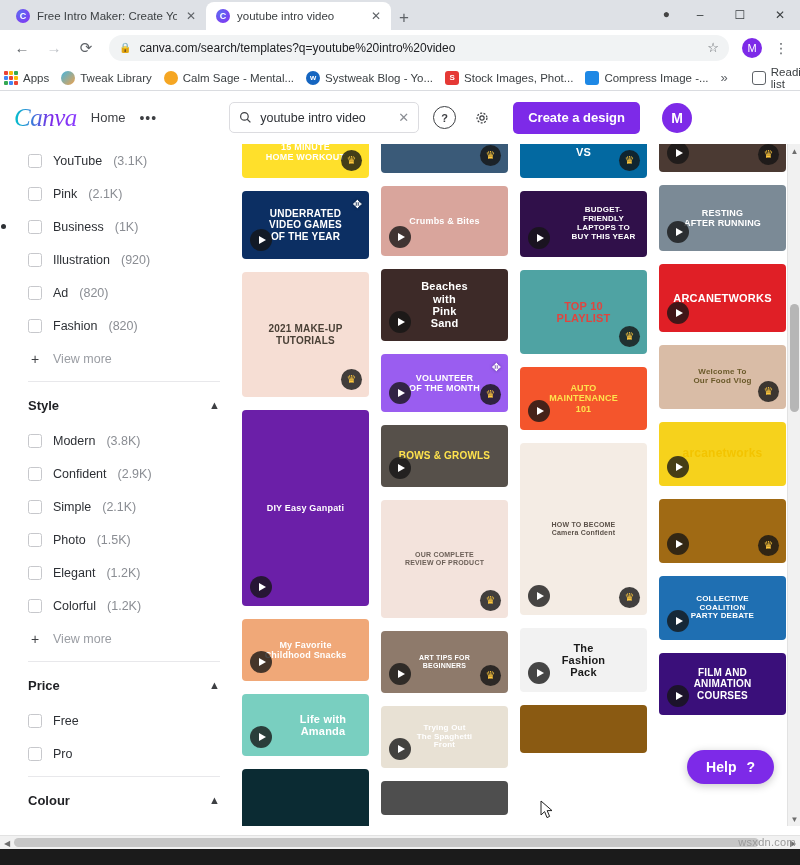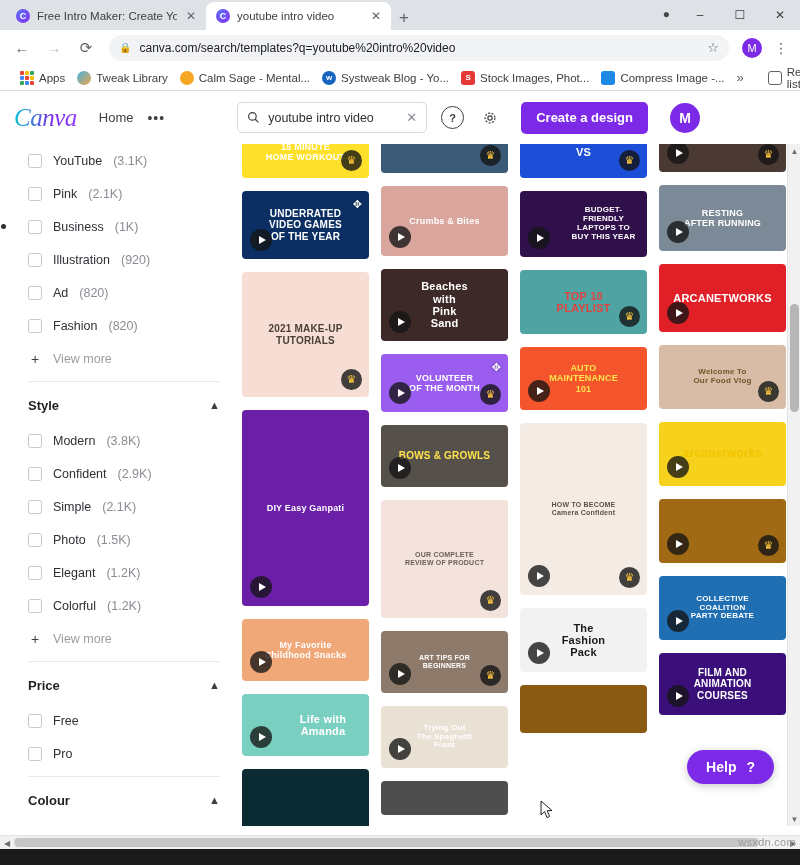--- a/index.html
+++ b/index.html
@@ -63,21 +63,21 @@
   .star { font-size: 13px; color: #5f6368; margin-left: auto; }
   .avatar-sm {
     width: 20px; height: 20px; border-radius: 50%; background: #7d2ae8;
     color: #fff; font-size: 11px; display: flex; align-items: center;
     justify-content: center; margin: 0 4px;
   }
   .kebab { font-size: 14px; color: #5f6368; padding: 0 4px; letter-spacing: 0; }
 
   .bookmarks {
     height: 26px; background: #fff; display: flex; align-items: center;
-    padding: 0 20px; gap: 12px; border-bottom: 1px solid #dadce0;
+    padding: 0 4px; gap: 12px; border-bottom: 1px solid #dadce0;
     font-size: 11.5px; color: #3c4043;
   }
   .bm { display: flex; align-items: center; gap: 5px; white-space: nowrap; }
   .bm-ico { width: 14px; height: 14px; border-radius: 3px; flex: 0 0 auto;
             display:flex; align-items:center; justify-content:center;
             font-size: 8px; color: #fff; font-weight: bold; }
   .apps-grid {
     width: 14px; height: 14px; flex: 0 0 auto;
     display: grid; grid-template-columns: repeat(3,1fr); gap: 1px;
   }
@@ -98,21 +98,21 @@
   .canva-header {
     height: 53px; background: #fff; display: flex; align-items: center;
     padding: 0 14px; gap: 14px; position: relative; z-index: 5;
   }
   .canva-logo {
     font-family: "Liberation Serif", serif; font-size: 25px; font-style: italic;
     font-weight: 400; letter-spacing: -0.5px;
     background: linear-gradient(90deg,#00c4cc 0%,#7d2ae8 60%,#8b3dff 100%);
     -webkit-background-clip: text; background-clip: text; color: transparent;
   }
-  .nav-home { font-size: 13px; color: #3d3f43; margin-left: 8px; }
+  .nav-home { font-size: 13px; color: #3d3f43; margin-left: 0; }
   .nav-dots { font-size: 14px; color: #3d3f43; letter-spacing: 1px; }
   .searchwrap {
     margin-left: 58px; width: 190px; height: 31px; background: #fff;
     border: 1px solid #dcdce0; border-radius: 5px; display: flex;
     align-items: center; padding: 0 9px; gap: 8px;
   }
   .searchwrap svg { flex: 0 0 auto; }
   .search-val { font-size: 12.5px; color: #2d3035; flex: 1;
                 white-space: nowrap; overflow: hidden; }
   .search-x { font-size: 13px; color: #8a8d93; }
@@ -545,29 +545,29 @@
               <span class="play"></span>
               <span class="crown">♛</span>
             </div>
             <div class="card" title="Trying Out The Spaghetti Front" style="height: 62px; background: rgb(232, 225, 212);">
               <div class="card-label blur" style="color: rgb(255, 255, 255); font-size: 8px;">Trying Out<br>The Spaghetti<br>Front</div>
               <span class="play"></span>
             </div>
             <div class="card" title="Grey gradient intro" style="height: 34px; background: rgb(78, 78, 78);"></div>
           </div>
         <div class="col" id="col3">
-            <div class="card" title="Coffee vs Beer VS" style="height: 52px; background: #1d4ed8;">
+            <div class="card" title="Coffee vs Beer VS" style="height: 52px; background: #0369a1;">
               <div class="card-label blur" style="color: rgb(255, 255, 255); font-size: 11px;">VS</div>
               <span class="crown">♛</span>
             </div>
             <div class="card" title="Budget-Friendly Laptops To Buy This Year" style="height: 66px; background: rgb(48, 16, 74);">
               <div class="card-label blur" style="color: rgb(255, 255, 255); font-size: 8px; margin-left: 40px;">BUDGET-<br>FRIENDLY<br>LAPTOPS TO<br>BUY THIS YEAR</div>
               <span class="play"></span>
             </div>
-            <div class="card" title="Top 10 Playlist" style="height: 64px; background: rgb(79, 163, 163);">
+            <div class="card" title="Top 10 Playlist" style="height: 84px; background: rgb(79, 163, 163);">
               <div class="card-label blur" style="color: rgb(224, 69, 63); font-size: 11px;">TOP 10<br>PLAYLIST</div>
               <span class="crown">♛</span>
             </div>
             <div class="card" title="Auto Maintenance 101" style="height: 63px; background: rgb(244, 85, 44);">
               <div class="card-label blur" style="color: rgb(255, 226, 77); font-size: 9px;">AUTO<br>MAINTENANCE<br>101</div>
               <span class="play"></span>
             </div>
             <div class="card" title="How To Become Camera Confident" style="height: 172px; background: rgb(244, 236, 228);">
               <div class="card-label blur" style="color: rgb(91, 81, 73); font-size: 7px;">HOW TO BECOME<br>Camera Confident</div>
               <span class="play"></span>

